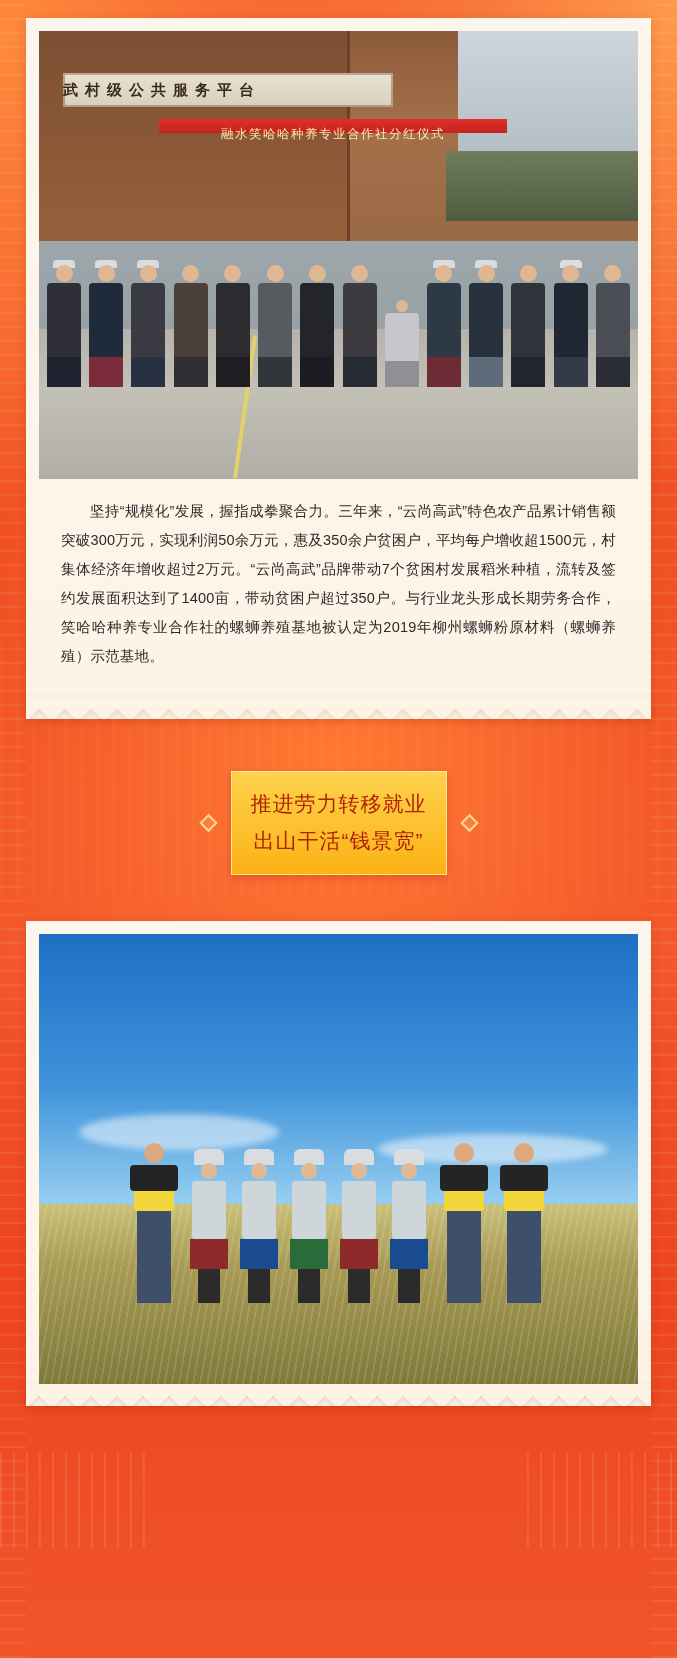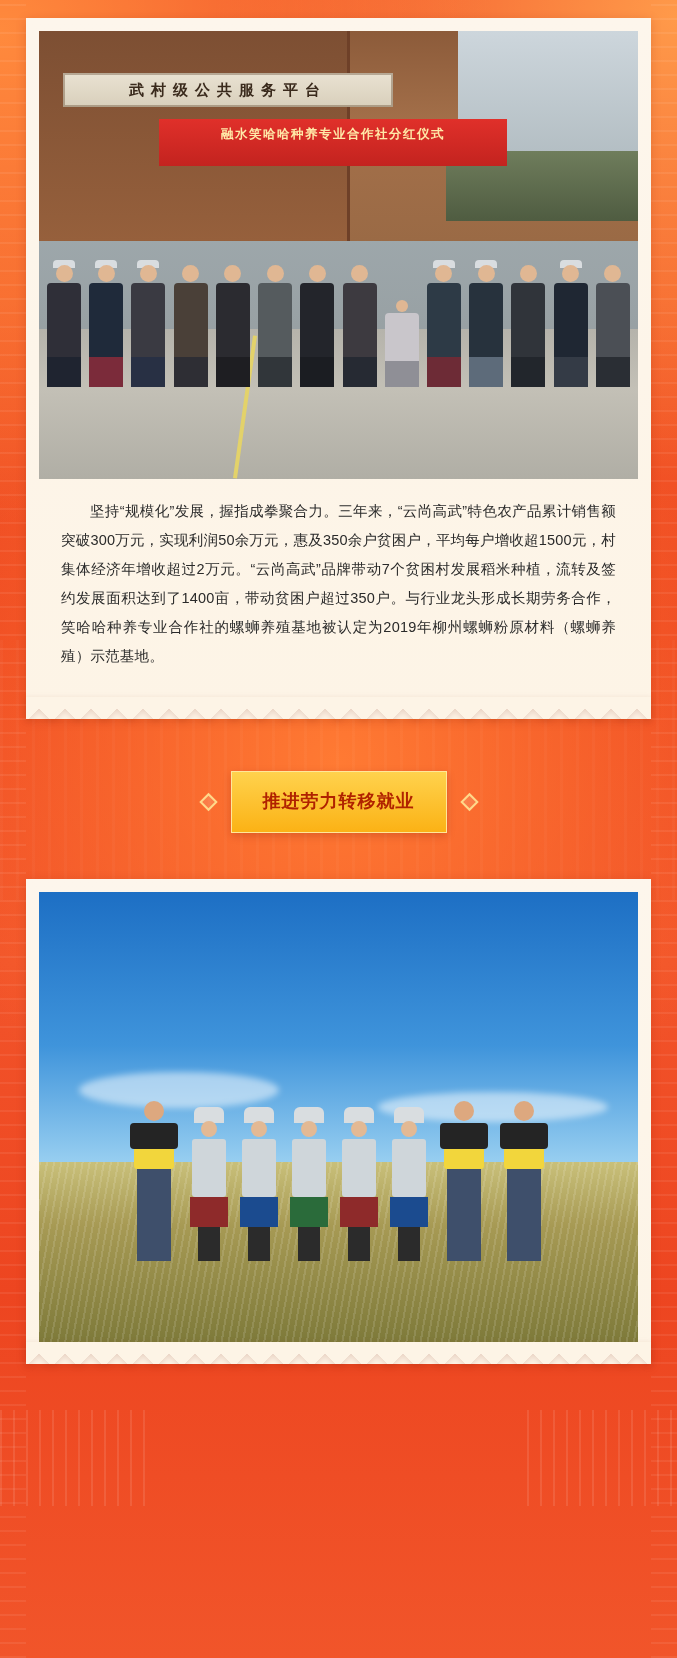--- a/index.html
+++ b/index.html
@@ -83,22 +83,22 @@
     margin: 52px auto 46px auto;
     width: 216px;
     padding: 14px 10px;
     background: linear-gradient(180deg, #ffd24d 0%, #fbb215 100%);
     border: 1px solid #ffe79a;
     box-shadow: 0 3px 8px rgba(120,20,0,.22);
     text-align: center;
   }
   .section-heading .line {
     color: #b02200;
-    font-size: 18px;
-    font-weight: bold;
+    font-size: 21px;
+    font-weight: normal;
     line-height: 1.75;
     letter-spacing: 1px;
   }
   .diamond {
     position: absolute;
     width: 13px; height: 13px;
     top: 50%;
     transform: translateY(-50%) rotate(45deg);
     border: 2px solid #ffd98a;
     background: rgba(255,255,255,.12);
@@ -114,27 +114,27 @@
   }
   .ph1 .wall-left {
     position:absolute; left:0; top:0; width:52%; height:210px;
     background: linear-gradient(180deg,#7d4f33 0%,#96603c 100%);
     border-right: 3px solid #6e4028;
   }
   .ph1 .banner-top {
     position: absolute; left: 24px; top: 42px; width: 330px; height: 34px;
     background: linear-gradient(180deg,#e9e2d2,#d8cfbb);
     color: #3a2a1c; font-size: 15px; font-weight: bold;
-    letter-spacing: 7px; text-align: center; line-height: 34px;
+    letter-spacing: 7px; line-height: 34px;
     box-shadow: inset 0 0 0 2px rgba(90,60,35,.35);
   }
   .ph1 .banner-red {
-    position: absolute; left: 120px; top: 88px; width: 348px; height: 47px;
+    position: absolute; left: 120px; top: 88px; width: 348px; height: 14px;
     background: linear-gradient(180deg,#e0302a,#c3231f);
-    color: #ffe9a8; font-size: 12.5px; font-weight: bold;
+    color: #ffe9a8; font-size: 12.5px; font-weight: normal;
     letter-spacing: 1.5px; text-align: center; line-height: 30px;
   }
   .ph1 .sky {
     position:absolute; right:0; top:0; width:30%; height:150px;
     background: linear-gradient(180deg,#cdd6dc,#aeb9be);
   }
   .ph1 .hills {
     position:absolute; right:0; top:120px; width:32%; height:70px;
     background: linear-gradient(180deg,#6f7d5c,#4f5c41);
   }
@@ -306,20 +306,21 @@
       </div>
       <p class="body-text">坚持“规模化”发展，握指成拳聚合力。三年来，“云尚高武”特色农产品累计销售额突破300万元，实现利润50余万元，惠及350余户贫困户，平均每户增收超1500元，村集体经济年增收超过2万元。“云尚高武”品牌带动7个贫困村发展稻米种植，流转及签约发展面积达到了1400亩，带动贫困户超过350户。与行业龙头形成长期劳务合作，笑哈哈种养专业合作社的螺蛳养殖基地被认定为2019年柳州螺蛳粉原材料（螺蛳养殖）示范基地。</p>
     </div>
     <div class="zigzag"></div>
   </div>
 
   <div class="section-heading">
     <span class="diamond l"></span>
     <span class="diamond r"></span>
     <div class="line">推进劳力转移就业</div>
+    <div class="line">出山干活“钱景宽”</div>
   </div>
 
   <div class="card">
     <div class="card-inner">
       <div class="photo ph2">
         <div class="sky2"></div>
         <div class="cloud" style="left:40px;top:180px;width:200px;height:36px;"></div>
         <div class="cloud" style="right:30px;top:200px;width:230px;height:30px;"></div>
         <div class="field"></div>
         <div class="group">

